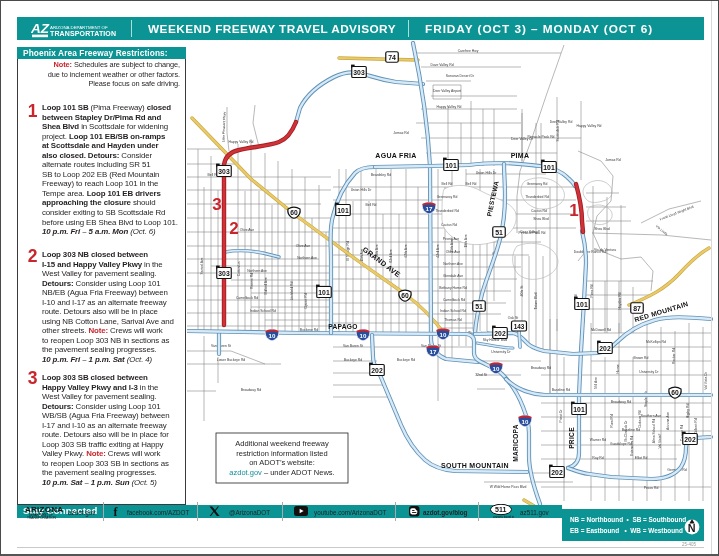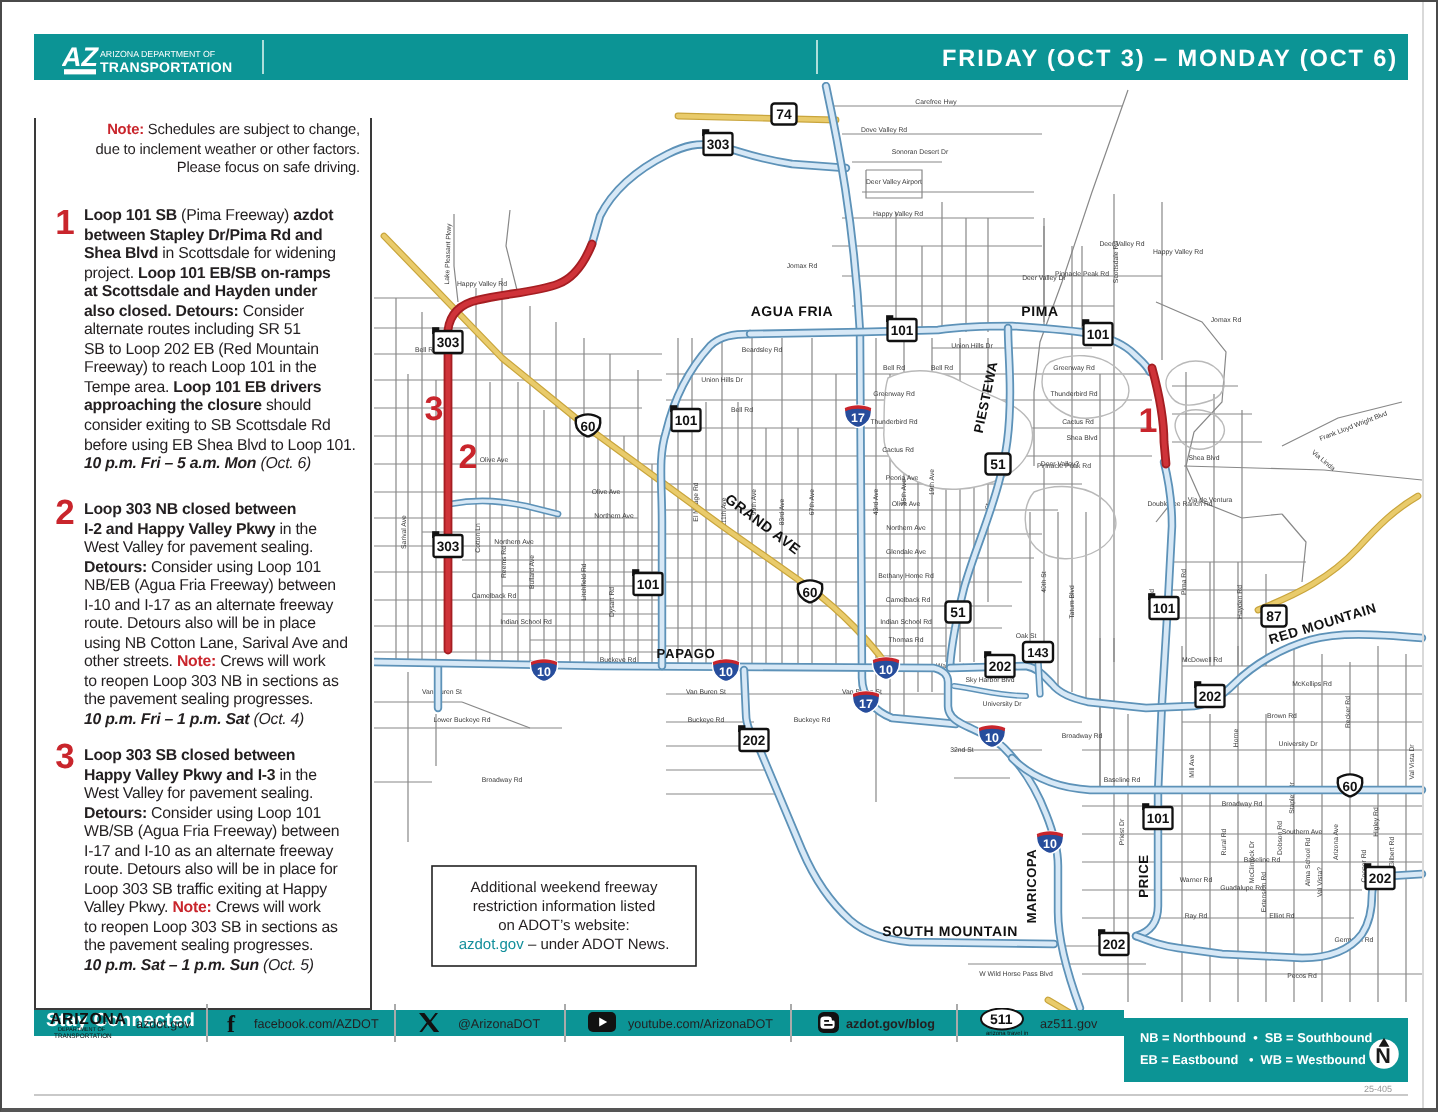--- a/index.html
+++ b/index.html
@@ -656,56 +656,58 @@
         </g>
 </g>
 </svg>
 
 <div class="hdr"></div>
 
 <div style="position:absolute;left:130px;top:19px;height:17px;width:1px;background:#aededa;"></div>
 
 <div style="position:absolute;left:407px;top:19px;height:17px;width:1px;background:#aededa;"></div>
 
-
-<div class="hdrtitle" style="left:424px;letter-spacing:0.95px;margin-left:46px;">FRIDAY (OCT 3) – MONDAY (OCT 6)</div>
+<div class="hdrtitle" style="left:147px;">WEEKEND FREEWAY TRAVEL ADVISORY</div>
+
+<div class="hdrtitle" style="left:424px;letter-spacing:0.95px;">FRIDAY (OCT 3) – MONDAY (OCT 6)</div>
 
 <svg width="100" height="20" viewBox="0 0 100 20" style="position:absolute;left:30px;top:19px;">
   <text x="0" y="13" font-family="Liberation Sans, sans-serif" font-size="13.5" font-weight="bold" font-style="italic" fill="#fff">AZ</text>
   <rect x="1" y="14.6" width="16" height="2.6" fill="#fff"></rect>
   <text x="19" y="8.5" font-family="Liberation Sans, sans-serif" font-size="4.4" fill="#fff">ARIZONA DEPARTMENT OF</text>
   <text x="19" y="16" font-family="Liberation Sans, sans-serif" font-size="7" font-weight="bold" fill="#fff" textLength="66">TRANSPORTATION</text>
 </svg>
 
+<div class="sidebar-title">Phoenix Area Freeway Restrictions:</div>
 
 <div class="sidebar">
 
   <div class="note"><span class="red" style="font-weight:bold;">Note:</span> Schedules are subject to change,<br>due to inclement weather or other factors.<br>Please focus on safe driving.</div>
 
   <div class="bignum" style="top:45px;">1</div>
 
-  <div class="item" style="top:44px;"><b>Loop 101 SB</b> (Pima Freeway) <b>azdot</b><br>
+  <div class="item" style="top:44px;"><b>Loop 101 SB</b> (Pima Freeway) <b>closed</b><br>
 <b>between Stapley Dr/Pima Rd and</b><br>
 <b>Shea Blvd</b> in Scottsdale for widening<br>
 project. <b>Loop 101 EB/SB on-ramps</b><br>
 <b>at Scottsdale and Hayden under</b><br>
 <b>also closed. Detours:</b> Consider<br>
 alternate routes including SR 51<br>
 SB to Loop 202 EB (Red Mountain<br>
 Freeway) to reach Loop 101 in the<br>
 Tempe area. <b>Loop 101 EB drivers</b><br>
 <b>approaching the closure</b> should<br>
 consider exiting to SB Scottsdale Rd<br>
 before using EB Shea Blvd to Loop 101.<br>
 <b><i>10 p.m. Fri – 5 a.m. Mon</i></b> <i>(Oct. 6)</i></div>
 
   <div class="bignum" style="top:190px;">2</div>
 
   <div class="item" style="top:191px;"><b>Loop 303 NB closed between</b><br>
-<b>I-2 and Happy Valley Pkwy</b> in the<br>
+<b>I-15 and Happy Valley Pkwy</b> in the<br>
 West Valley for pavement sealing.<br>
 <b>Detours:</b> Consider using Loop 101<br>
 NB/EB (Agua Fria Freeway) between<br>
 I-10 and I-17 as an alternate freeway<br>
 route. Detours also will be in place<br>
 using NB Cotton Lane, Sarival Ave and<br>
 other streets. <b class="red">Note:</b> Crews will work<br>
 to reopen Loop 303 NB in sections as<br>
 the pavement sealing progresses.<br>
 <b><i>10 p.m. Fri – 1 p.m. Sat</i></b> <i>(Oct. 4)</i></div>

